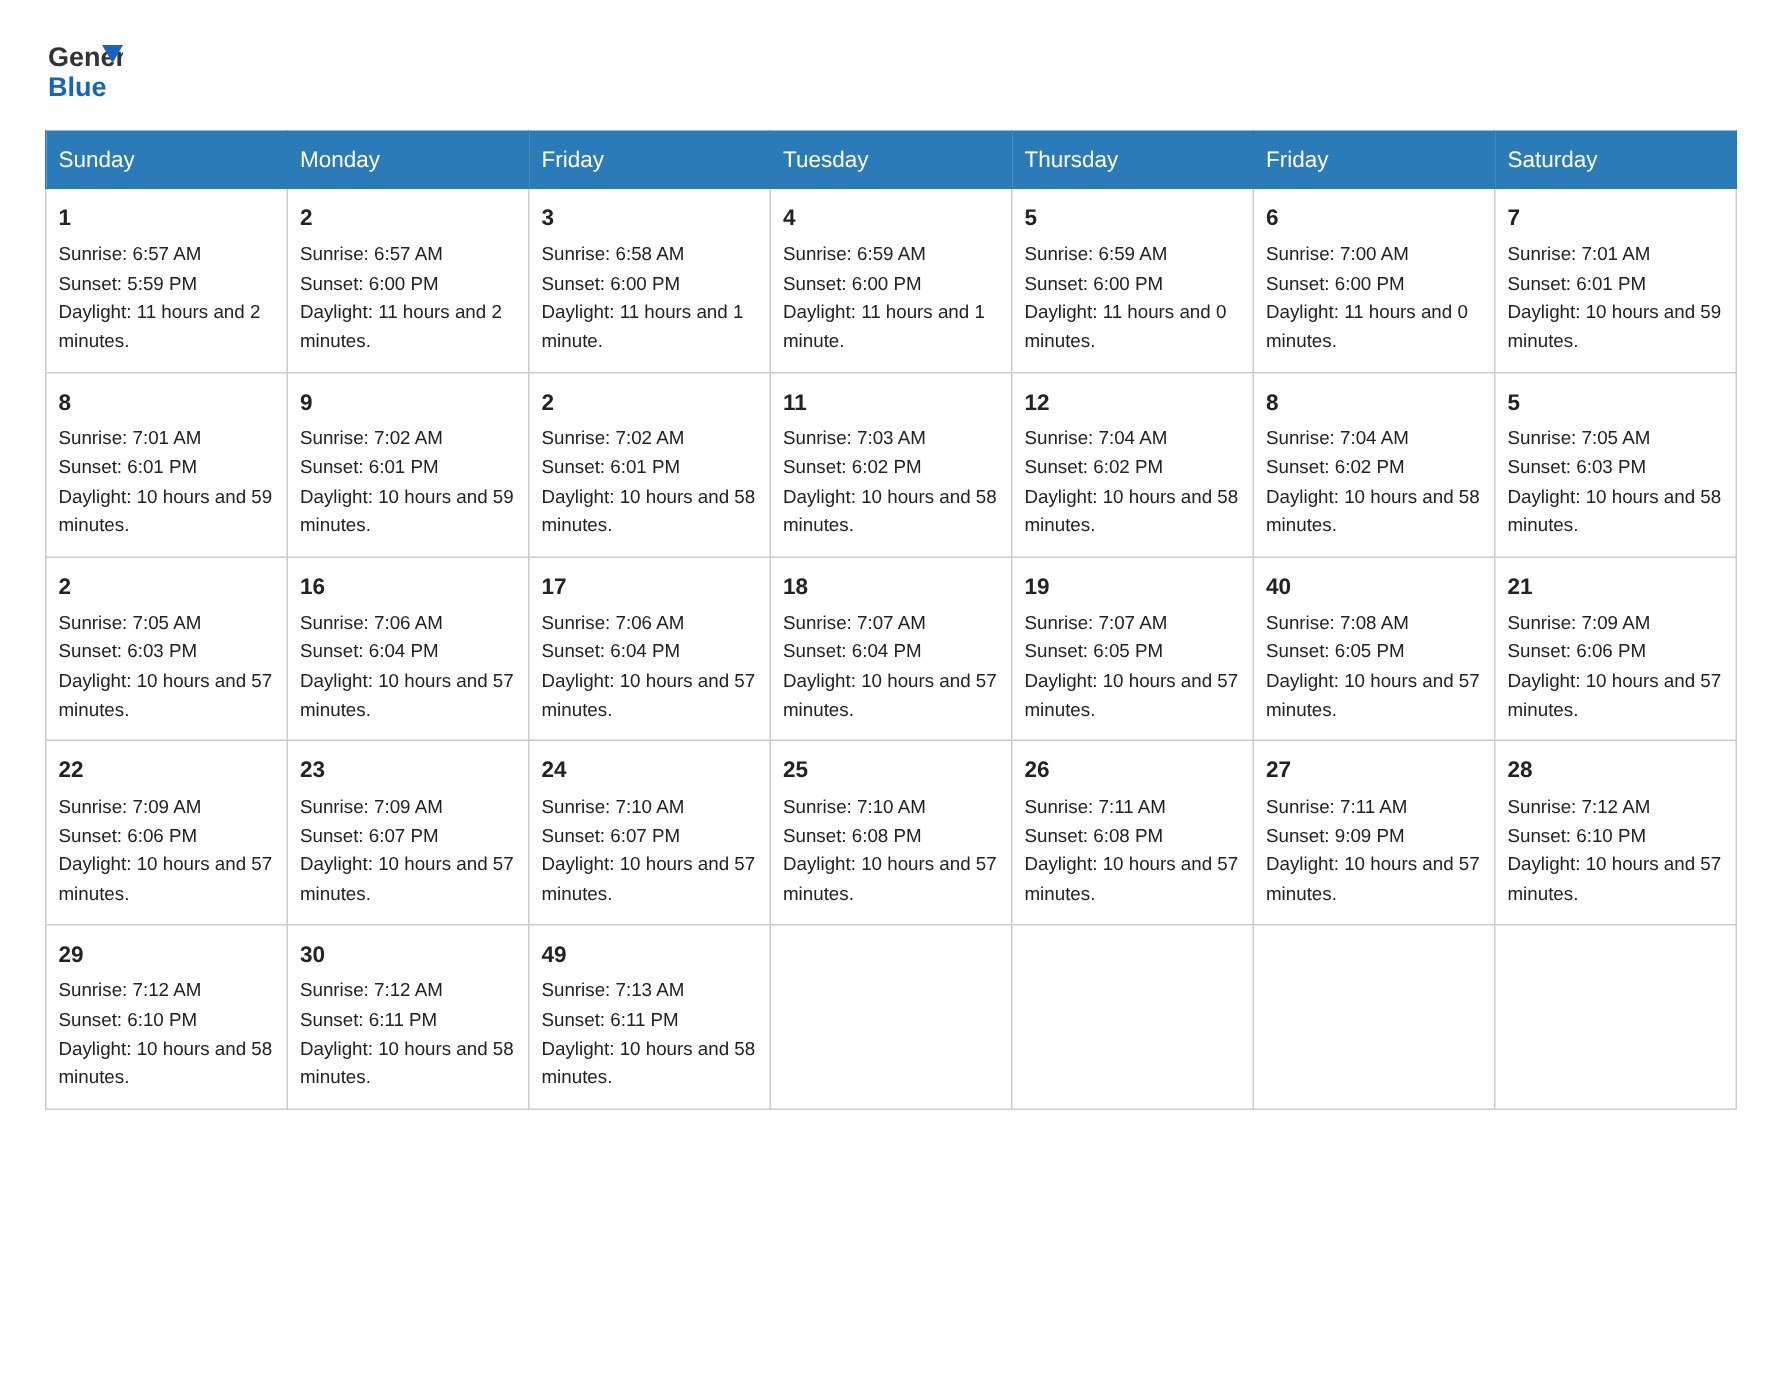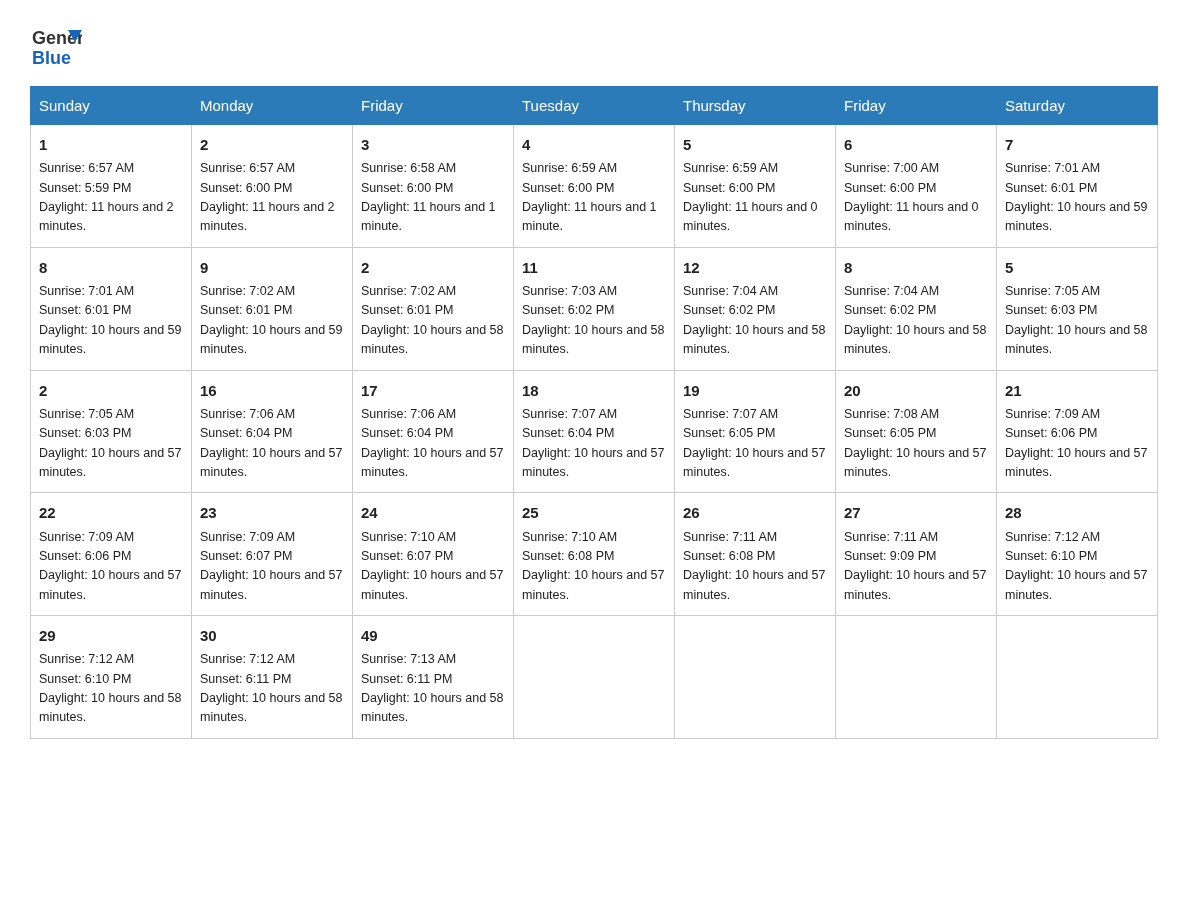--- a/index.html
+++ b/index.html
@@ -125,21 +125,21 @@
         <td><span class="day-number">12</span><span>Sunrise: 7:04 AM</span><br><span>Sunset: 6:02 PM</span><br><span>Daylight: 10 hours and 58 minutes.</span></td>
         <td><span class="day-number">8</span><span>Sunrise: 7:04 AM</span><br><span>Sunset: 6:02 PM</span><br><span>Daylight: 10 hours and 58 minutes.</span></td>
         <td><span class="day-number">5</span><span>Sunrise: 7:05 AM</span><br><span>Sunset: 6:03 PM</span><br><span>Daylight: 10 hours and 58 minutes.</span></td>
       </tr>
       <tr>
         <td><span class="day-number">2</span><span>Sunrise: 7:05 AM</span><br><span>Sunset: 6:03 PM</span><br><span>Daylight: 10 hours and 57 minutes.</span></td>
         <td><span class="day-number">16</span><span>Sunrise: 7:06 AM</span><br><span>Sunset: 6:04 PM</span><br><span>Daylight: 10 hours and 57 minutes.</span></td>
         <td><span class="day-number">17</span><span>Sunrise: 7:06 AM</span><br><span>Sunset: 6:04 PM</span><br><span>Daylight: 10 hours and 57 minutes.</span></td>
         <td><span class="day-number">18</span><span>Sunrise: 7:07 AM</span><br><span>Sunset: 6:04 PM</span><br><span>Daylight: 10 hours and 57 minutes.</span></td>
         <td><span class="day-number">19</span><span>Sunrise: 7:07 AM</span><br><span>Sunset: 6:05 PM</span><br><span>Daylight: 10 hours and 57 minutes.</span></td>
-        <td><span class="day-number">20</span><span>Sunrise: 7:08 AM</span><br><span>Sunset: 6:05 PM</span><br><span>Daylight: 10 hours and 57 minutes.</span></td>
+        <td><span class="day-number">40</span><span>Sunrise: 7:08 AM</span><br><span>Sunset: 6:05 PM</span><br><span>Daylight: 10 hours and 57 minutes.</span></td>
         <td><span class="day-number">21</span><span>Sunrise: 7:09 AM</span><br><span>Sunset: 6:06 PM</span><br><span>Daylight: 10 hours and 57 minutes.</span></td>
       </tr>
       <tr>
         <td><span class="day-number">22</span><span>Sunrise: 7:09 AM</span><br><span>Sunset: 6:06 PM</span><br><span>Daylight: 10 hours and 57 minutes.</span></td>
         <td><span class="day-number">23</span><span>Sunrise: 7:09 AM</span><br><span>Sunset: 6:07 PM</span><br><span>Daylight: 10 hours and 57 minutes.</span></td>
         <td><span class="day-number">24</span><span>Sunrise: 7:10 AM</span><br><span>Sunset: 6:07 PM</span><br><span>Daylight: 10 hours and 57 minutes.</span></td>
         <td><span class="day-number">25</span><span>Sunrise: 7:10 AM</span><br><span>Sunset: 6:08 PM</span><br><span>Daylight: 10 hours and 57 minutes.</span></td>
         <td><span class="day-number">26</span><span>Sunrise: 7:11 AM</span><br><span>Sunset: 6:08 PM</span><br><span>Daylight: 10 hours and 57 minutes.</span></td>
         <td><span class="day-number">27</span><span>Sunrise: 7:11 AM</span><br><span>Sunset: 9:09 PM</span><br><span>Daylight: 10 hours and 57 minutes.</span></td>
         <td><span class="day-number">28</span><span>Sunrise: 7:12 AM</span><br><span>Sunset: 6:10 PM</span><br><span>Daylight: 10 hours and 57 minutes.</span></td>

